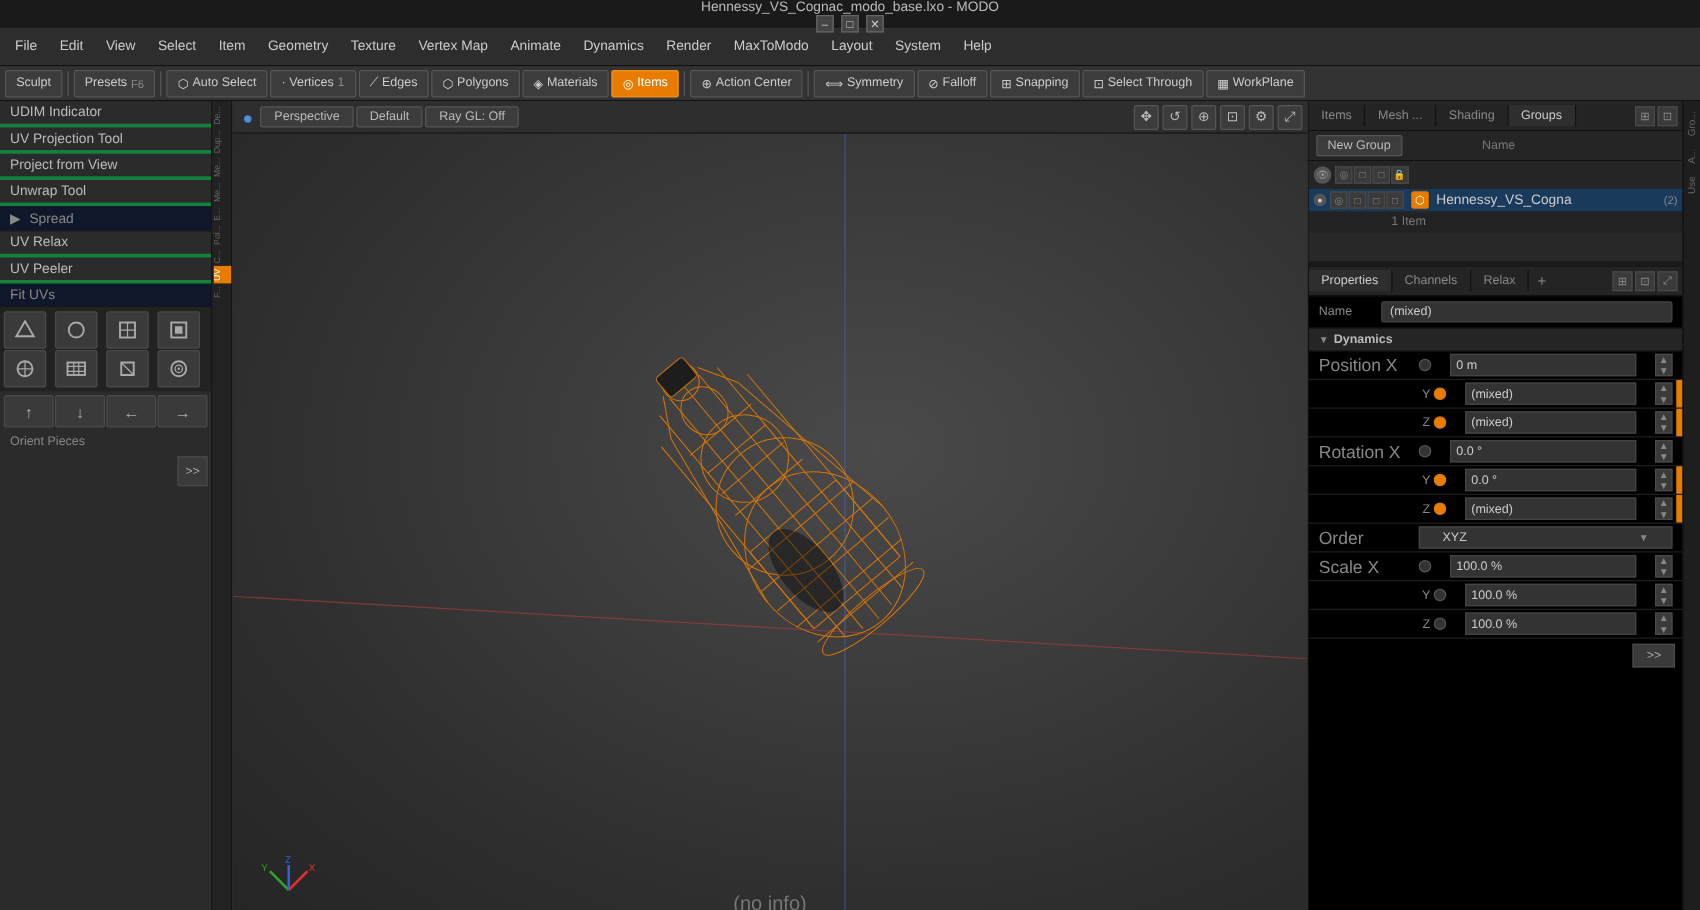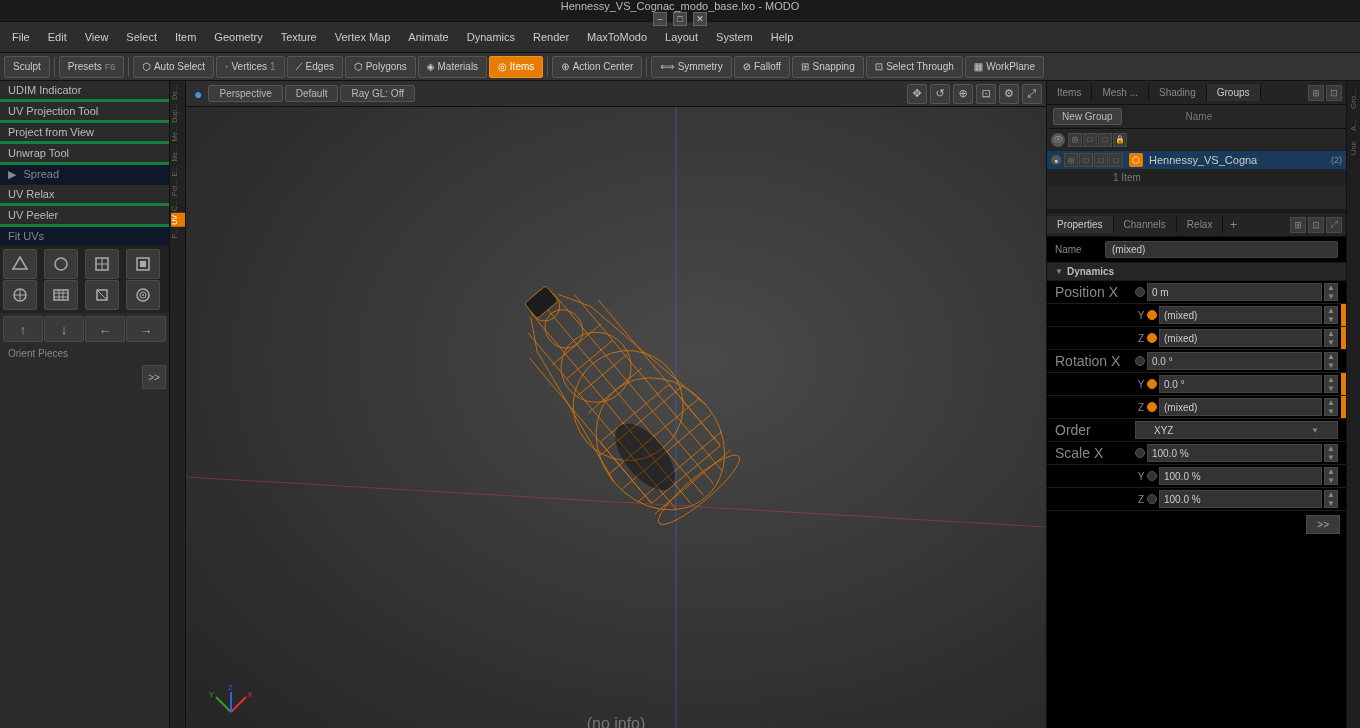--- a/index.html
+++ b/index.html
@@ -471,21 +471,21 @@
       font-size: 10px;
       color: #888;
       width: 12px;
       text-align: center;
       flex-shrink: 0;
     }
     .props-input-group {
       display: flex;
       align-items: center;
       flex: 1;
-      gap: 2px;
+      gap: 15px;
     }
     .props-circle {
       width: 10px; height: 10px;
       border-radius: 50%;
       border: 1px solid #555;
       background: #333;
       flex-shrink: 0;
     }
     .props-circle.active { background: #e87c00; border-color: #e87c00; }
     .props-value-box {

